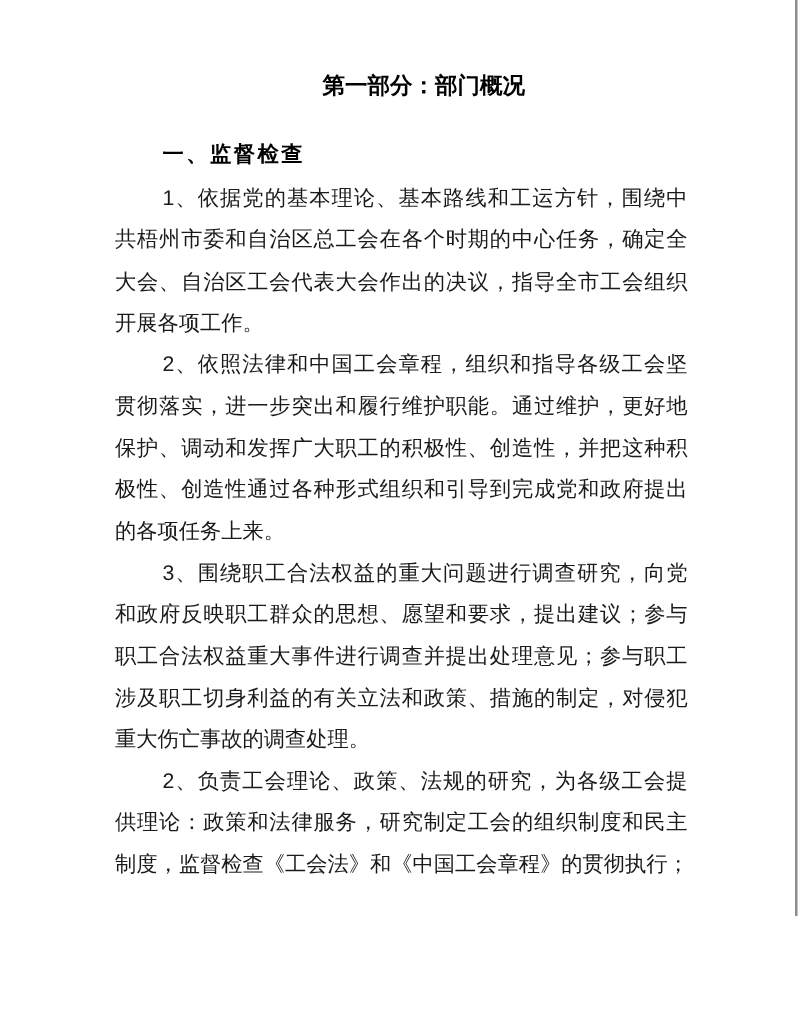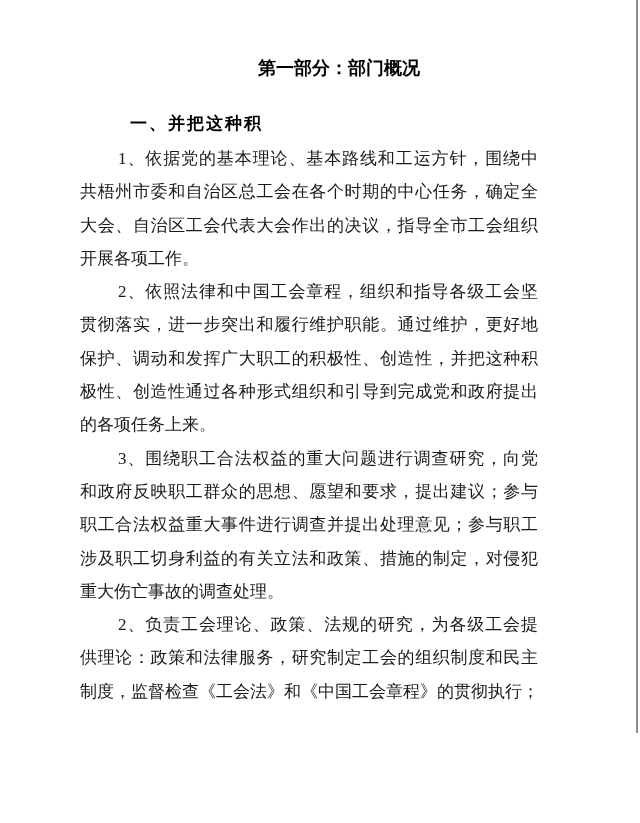--- a/index.html
+++ b/index.html
@@ -31,23 +31,23 @@
     font-family: "Liberation Sans", "DejaVu Sans", sans-serif;
     font-weight: bold;
     font-size: 17px;
     line-height: 21px;
     letter-spacing: 2px;
     color: #000000;
   }
   .doc-body {
     position: absolute;
     top: 142px;
-    left: 80px;
+    left: 92px;
     width: 458px;
-    font-family: Liberation Serif, serif;
+    font-family: Liberation Sans, sans-serif;
     font-size: 17px;
     color: #1a1a1a;
   }
   .para { margin: 0; }
   .line {
     line-height: 33.3px;
     white-space: nowrap;
     text-align: justify;
     text-align-last: justify;
     text-justify: inter-character;
@@ -75,21 +75,21 @@
     width: 2px;
     height: 823px;
   }
 </style>
 </head>
 <body>
 
 <div class="page" style="background: rgb(255, 255, 255);">
   <div class="doc-title">第一部分：部门概况</div>
 
-  <div class="section-heading">一、并把这种积</div>
+  <div class="section-heading">一、监督检查</div>
 
   <div class="doc-body">
       <div class="para">
         <div class="line first">1、依据党的基本理论、基本路线和工运方针，围绕中</div>
         <div class="line">共梧州市委和自治区总工会在各个时期的中心任务，确定全</div>
         <div class="line">大会、自治区工会代表大会作出的决议，指导全市工会组织</div>
         <div class="line last">开展各项工作。</div>
       </div>
       <div class="para">
         <div class="line first">2、依照法律和中国工会章程，组织和指导各级工会坚</div>

